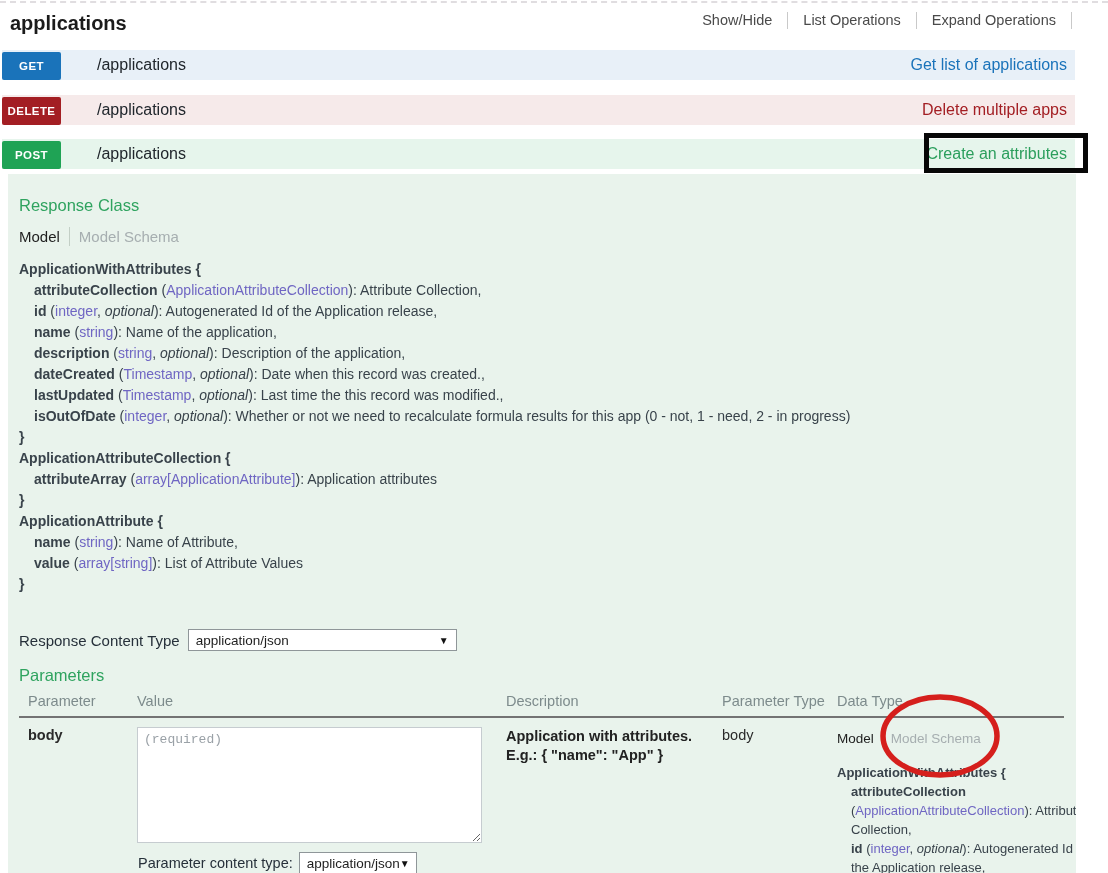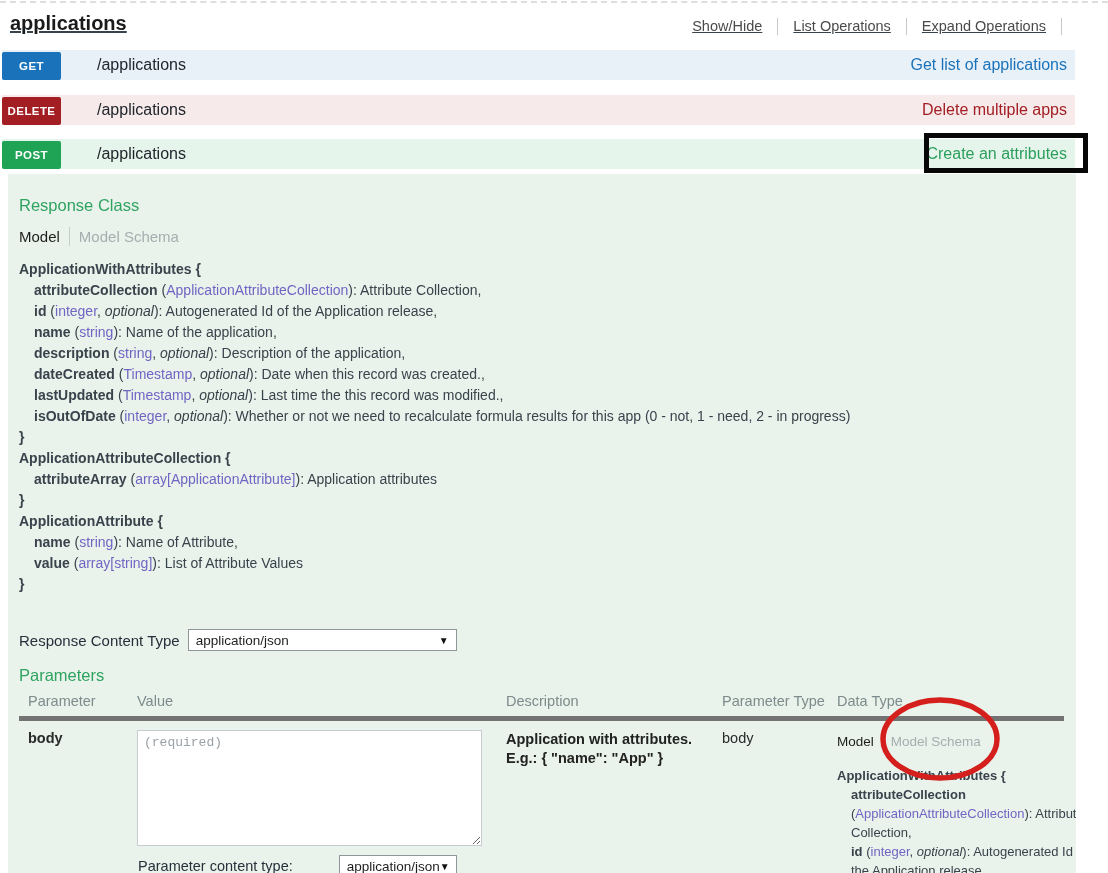--- a/index.html
+++ b/index.html
@@ -8,22 +8,22 @@
     position: relative;
     background: #ffffff;
     font-family: "Liberation Sans", sans-serif;
     color: #39434b;
     overflow: hidden;
   }
   .top-dash { position: absolute; top: 1px; left: 0; width: 1108px; border-top: 2px dashed #e0dde0; }
 
   
   .res-header {
-    position: absolute; top: 12px; left: 10px; right: 46px;
-    display: flex; justify-content: space-between; align-items: flex-end; text-decoration: underline;
+    position: absolute; top: 12px; left: 10px; right: 36px;
+    display: flex; justify-content: space-between; align-items: flex-start;
   }
   .res-title { font-size: 20px; font-weight: bold; color: #1b1b1b; }
   .res-links { display: flex; align-items: center; }
   .res-link {
     font-size: 14.5px; color: #4a4a4a; text-decoration: none;
     padding: 0 15px; border-right: 1px solid #c9c9c9; cursor: pointer; line-height: 17px;
   }
 
   
   .ep-row {
@@ -78,32 +78,32 @@
     height: 22px; background: #fff; border: 1px solid #8f9699;
     display: flex; align-items: center; font-size: 13.5px; color: #1e1e1e;
     padding: 0 7px; cursor: pointer;
   }
   .rct-select { width: 269px; margin-left: 8px; }
   .caret { margin-left: auto; font-size: 10px; color: #111; }
 
   
   .params-title { margin-top: 15px; font-size: 16.5px; color: #2fa35f; }
   .t-head, .t-row { display: grid; grid-template-columns: 109px 369px 216px 115px 1fr; }
-  .t-head { margin-top: 8px; padding: 0 0 7px 9px; border-bottom: 5px solid #737373; }
+  .t-head { margin-top: 8px; padding: 0 0 7px 9px; border-bottom: 2px solid #737373; }
   .t-head div { font-size: 14.5px; color: #7d8b8c; }
   .t-row { padding: 9px 0 0 9px; }
   .cell-param { font-size: 14.5px; font-weight: bold; color: #2a2a2a; }
   .param-textarea {
     width: 345px; height: 116px; resize: both;
     border: 1px solid #c6ccd0; background: #fff;
     font-family: "Liberation Mono", monospace; font-size: 13px;
     color: #333; padding: 4px 6px;
   }
   .param-textarea::placeholder { color: #9aa1a7; }
-  .pct-row { margin-top: 5px; display: flex; align-items: center; gap: 40px; }
+  .pct-row { margin-top: 5px; display: flex; align-items: center; }
   .pct-label { font-size: 14.5px; color: #26303a; margin-left: 1px; }
   .pct-select { width: 118px; margin-left: 6px; }
   .cell-desc div { font-size: 14.5px; font-weight: bold; color: #222; line-height: 18.5px; }
   .cell-ptype { font-size: 14.5px; color: #2a2a2a; }
 
   .cell-dtype { position: relative; }
   .dt-tabs { position: relative; display: flex; align-items: center; height: 18px; margin-top: 2px; }
   .dt-tab-active { font-size: 13.5px; color: #1e1e1e; cursor: pointer; }
   .dt-tab-sep { width: 0; height: 16px; border-left: 1px solid #c3cfc6; margin: 0 8px; }
   .dt-tab-inactive { font-size: 13.5px; color: #a6aeb0; cursor: pointer; }

